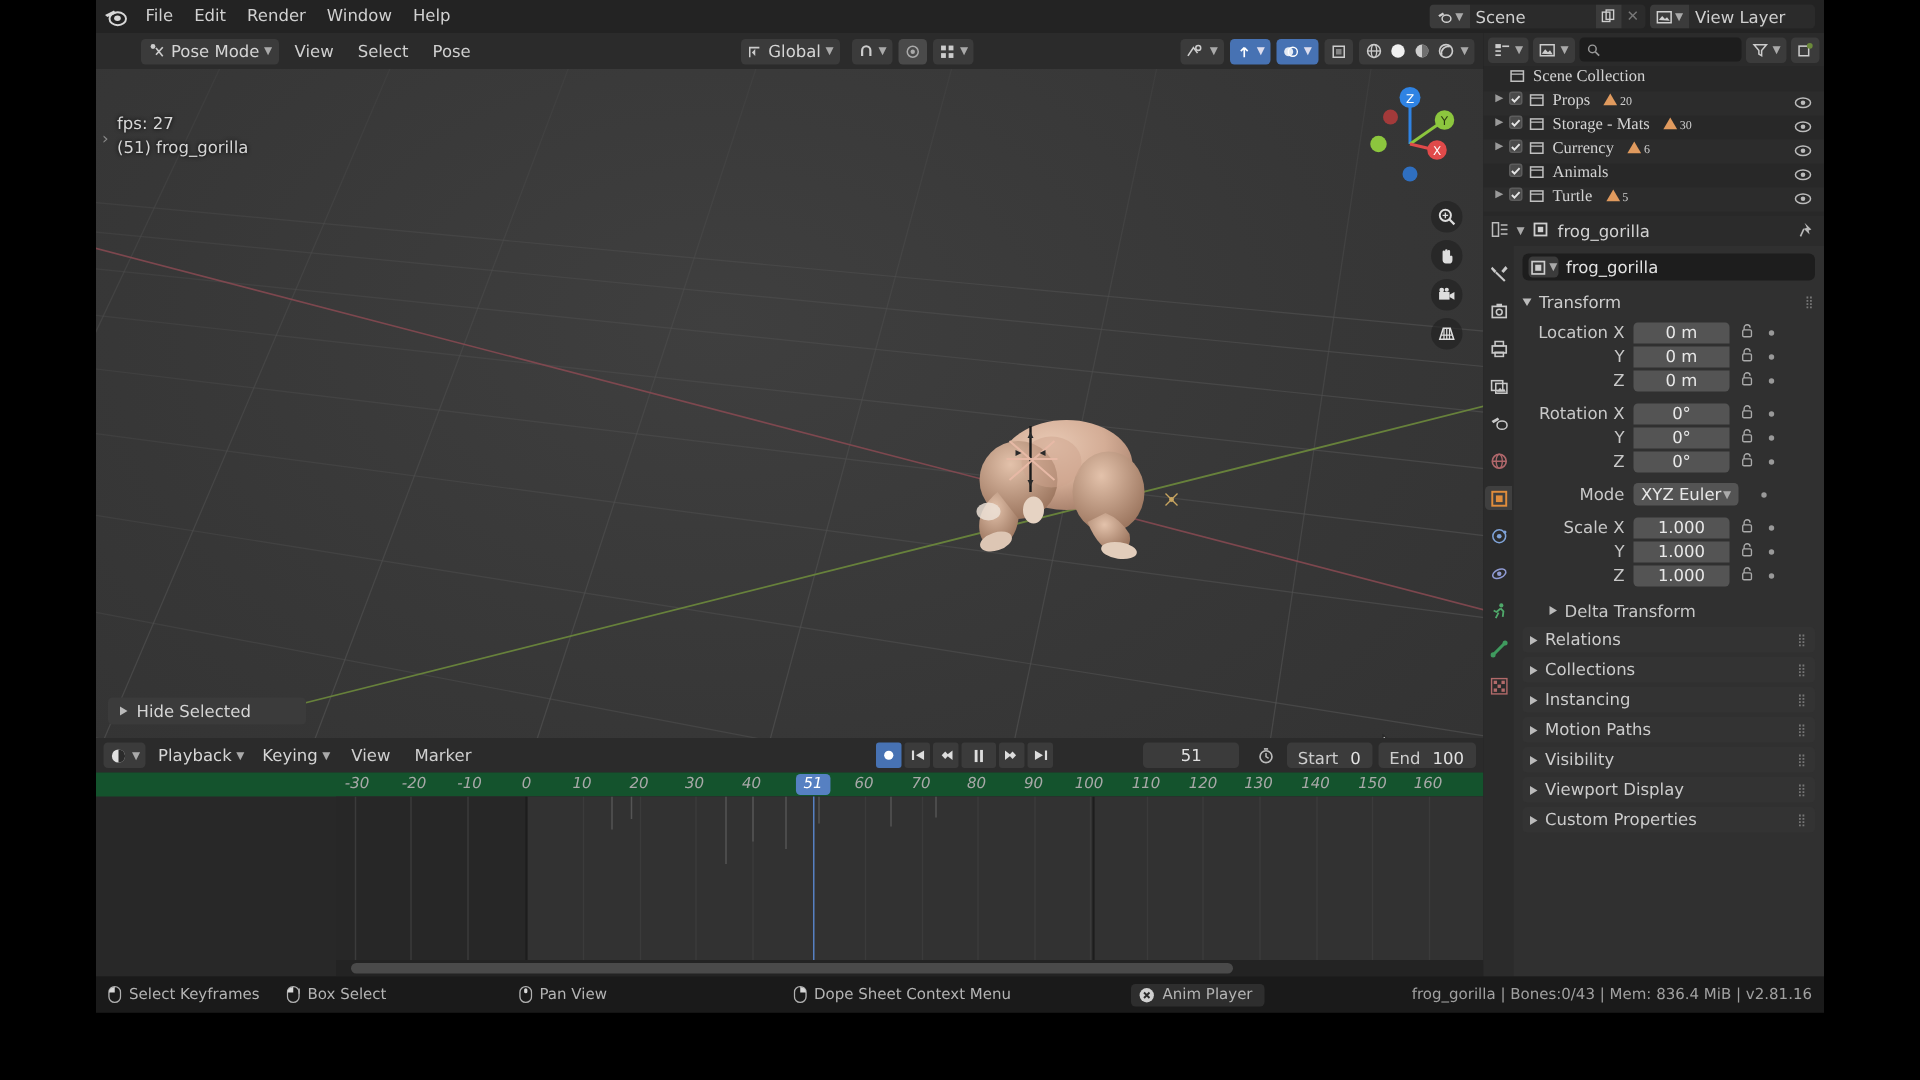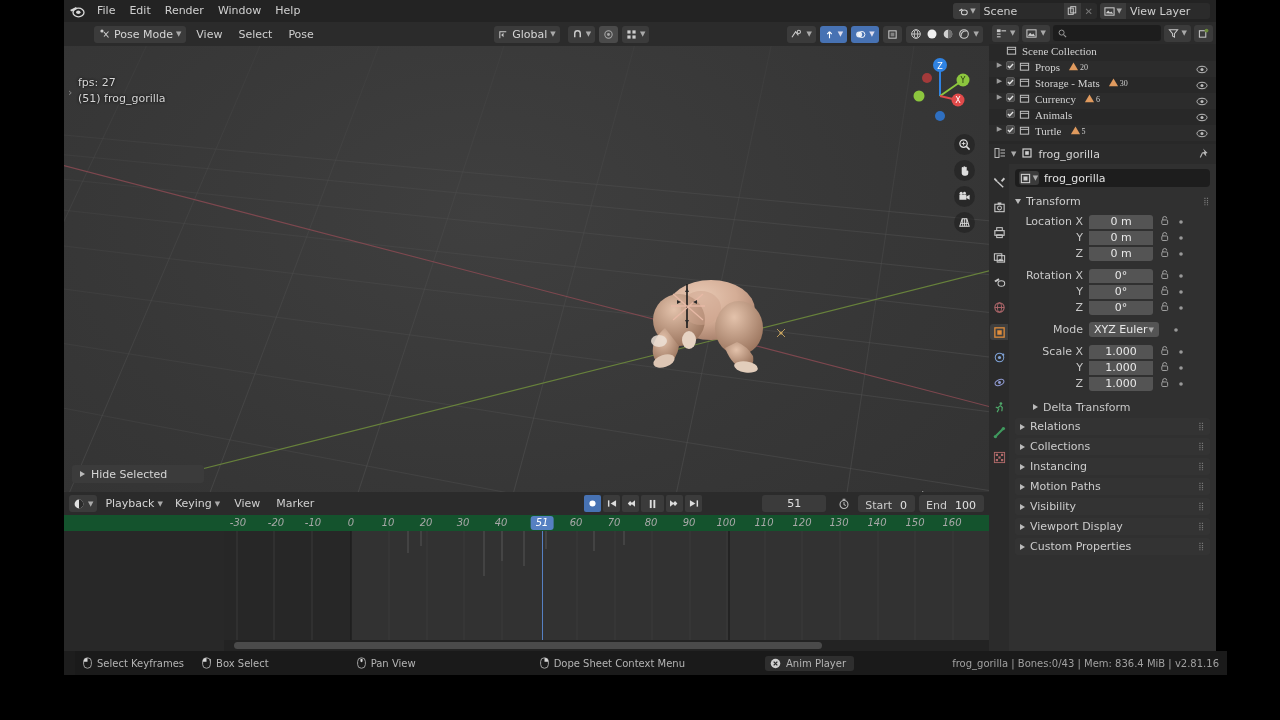--- a/index.html
+++ b/index.html
@@ -169,21 +169,21 @@
     display:flex; align-items:center; padding:0 5px; font-size:11px; color:#e8e8e8;
   }
   .lockico { margin-left:7px; }
   .dotico { margin-left:7px; width:8px; display:flex; justify-content:center; }
   .spacer6 { height:6px; }
   .subpanel { display:flex; align-items:center; gap:5px; height:16px; padding-left:18px; font-size:11px; color:#c8c8c8; }
 
   
   .statusbar {
     position:absolute; left:0; top:651px; width:1152px; height:24px;
-    background:#1a1a1a; display:flex; align-items:center; padding:0 8px; font-size:10px; color:#b4b4b4;margin-left:11px;
+    background:#1a1a1a; display:flex; align-items:center; padding:0 8px; font-size:10px; color:#b4b4b4;
   }
   .sb-item { display:flex; align-items:center; gap:5px; margin-right:18px; }
   .sb-right { margin-left:auto; color:#a0a0a0; font-size:10px; }
   .anim-player { display:flex; align-items:center; gap:5px; background:#2e2e2e; border-radius:3px; padding:2px 8px 2px 5px; }
 </style>
 </head>
 <body>
 
 <div class="letterbox-l"></div>
 <div class="letterbox-r"></div>

